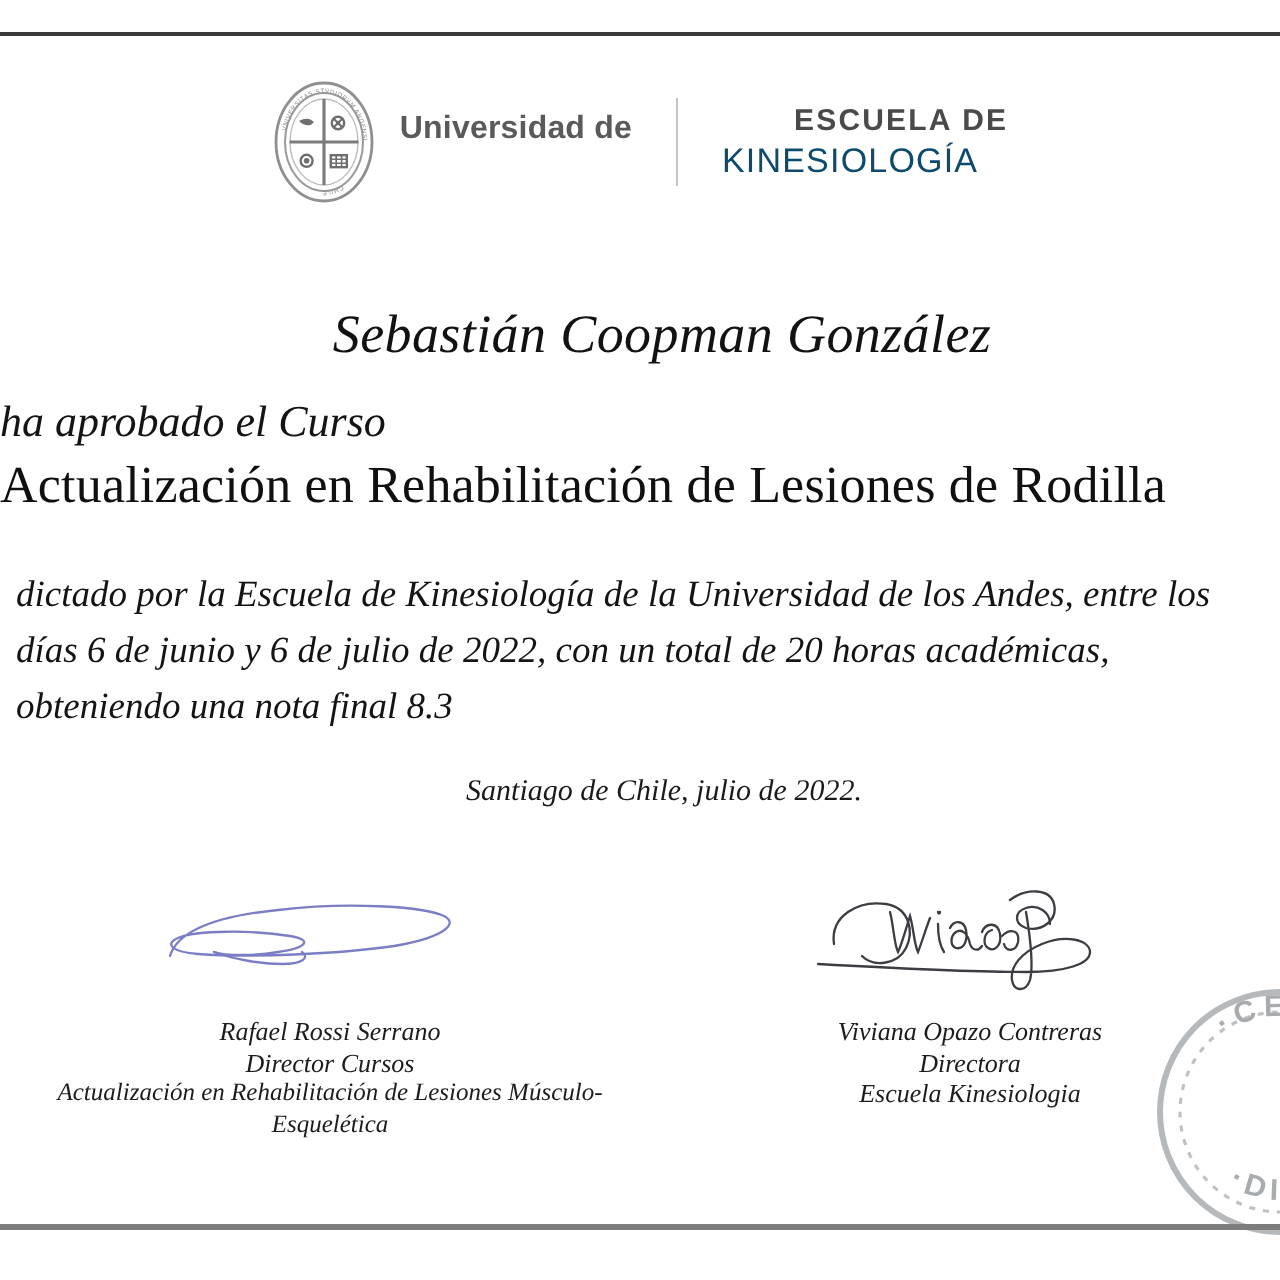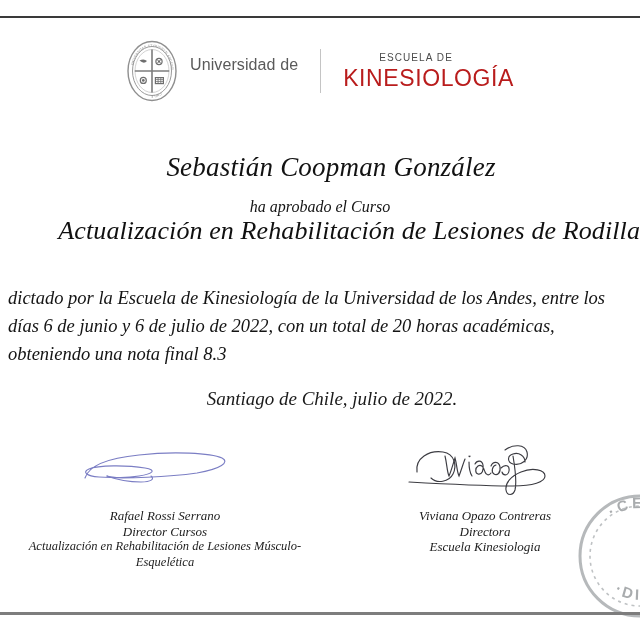--- a/index.html
+++ b/index.html
@@ -61,21 +61,21 @@
   .uandes-word {
     display: flex;
     flex-direction: column;
     justify-content: center;
     font-family: "Liberation Sans", sans-serif;
     color: #3f3f3f;
     line-height: 1;
   }
   .uandes-word .l1 {
     font-size: 16px;
-    font-weight: 400;
+    font-weight: 700;
     letter-spacing: 0.1px;
     color: #5a5a5a;
     margin-bottom: 12px;
     text-align: right;
   }
   .uandes-word .l2 {
     font-size: 27px;
     font-weight: 700;
     letter-spacing: -0.3px;
     color: #333333;
@@ -88,64 +88,63 @@
     flex: none;
   }
   .escuela-word {
     display: flex;
     flex-direction: column;
     justify-content: center;
     font-family: "Liberation Sans", sans-serif;
     line-height: 1;
   }
   .escuela-word .e1 {
-    font-size: 10px;
-    font-weight: 400;
+    font-size: 15px;
+    font-weight: 700;
     letter-spacing: 1.1px;
     color: #4a4a4a;
     margin-bottom: 4px;
     padding-left: 36px;
   }
   .escuela-word .e2 {
-    font-size: 23px;
+    font-size: 17px;
     font-weight: 400;
     letter-spacing: 0.6px;
-    color: #b91c1c;
+    color: #0c4a6e;
   }
 
   
   .recipient {
     position: absolute;
     top: 152px;
     left: 0;
     right: 0;
     text-align: center;
     font-style: italic;
     font-size: 27px;
     letter-spacing: 0.2px;
     color: #121212;
     padding-left: 22px;
   }
   .approved {
     position: absolute;
     top: 198px;
     left: 0;
     right: 0;
-    text-align: center;
-    font-style: italic;
-    font-size: 16px;
+    text-align: left;
+    font-style: italic;
+    font-size: 22px;
     color: #141414;
   }
   .course-title {
     position: absolute;
-    top: 216px;
-    left: 0;
-    right: 0;
-    text-align: right;
-    font-style: italic;
+    top: 228px;
+    left: 0;
+    right: 0;
+    text-align: left;
     font-size: 26px;
     letter-spacing: 0.1px;
     color: #101010;
   }
   .paragraph {
     position: absolute;
     top: 284px;
     left: 8px;
     right: 8px;
     text-align: left;
@@ -154,21 +153,21 @@
     line-height: 28px;
     color: #141414;
   }
   .place-date {
     position: absolute;
     top: 388px;
     left: 0;
     right: 0;
     text-align: center;
     font-style: italic;
-    font-size: 19px;
+    font-size: 15px;
     color: #1a1a1a;
     margin-left: 24px;
   }
 
   
   .sig-block {
     position: absolute;
     top: 430px;
     text-align: center;
   }

